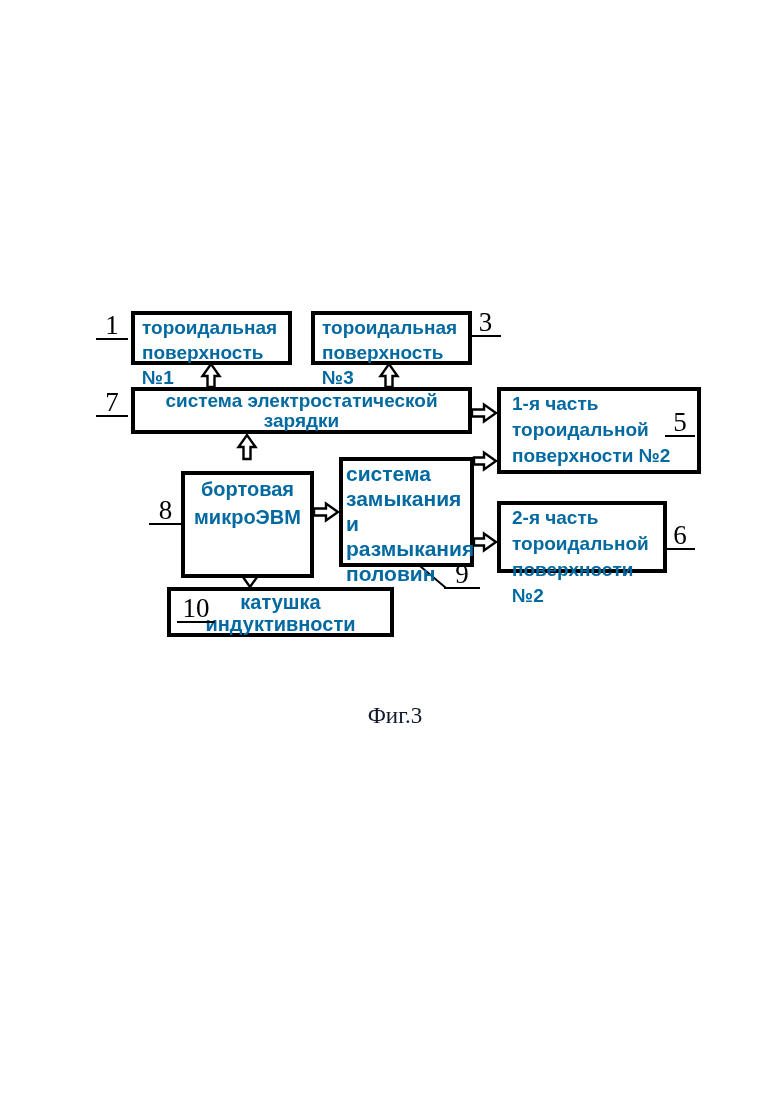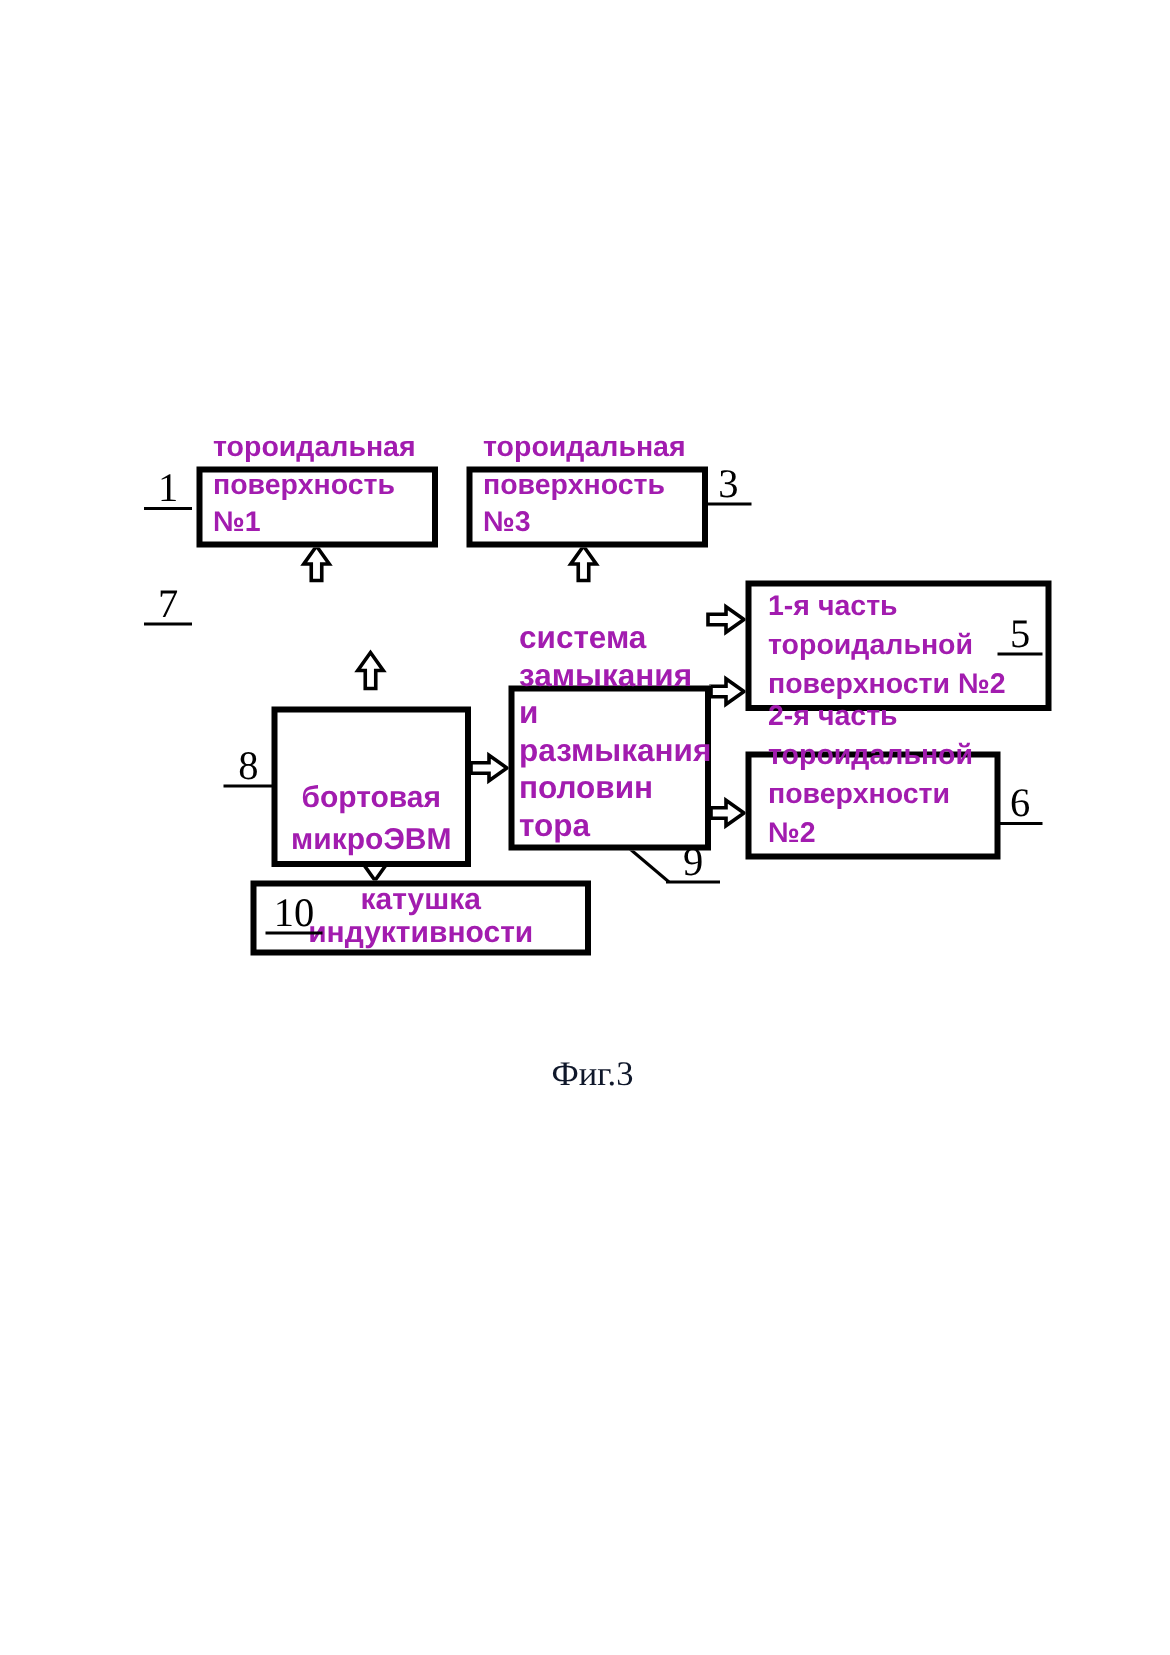--- a/index.html
+++ b/index.html
@@ -16,22 +16,22 @@
     position: absolute;
     left: 0; top: 0;
     width: 780px; height: 1103px;
     pointer-events: none;
   }
   .box {
     position: absolute;
     border: 4px solid #000;
     background: #fff;
     display: flex;
-    align-items: flex-end;
-    color: #a21caf;
+    align-items: flex-start;
+    color: #0369a1;
   }
   .box-label {
     white-space: pre-line;
     font-weight: bold;
     width: 100%;
   }
   .align-left .box-label { text-align: left; }
   .align-center .box-label { text-align: center; }
 
   .box-toroidal-1   { left:131px; top:311px; width:161px; height:54px; }
@@ -102,20 +102,23 @@
   <div class="box box-toroidal-1 align-left">
     <div class="box-label">тороидальная
 поверхность №1</div>
   </div>
 
   <div class="box box-toroidal-3 align-left">
     <div class="box-label">тороидальная
 поверхность №3</div>
   </div>
 
+  <div class="box box-charging align-center">
+    <div class="box-label">система электростатической зарядки</div>
+  </div>
 
   <div class="box box-micro align-center">
     <div class="box-label">бортовая
 микроЭВМ</div>
   </div>
 
   <div class="box box-switching align-left">
     <div class="box-label">система
 замыкания и
 размыкания

